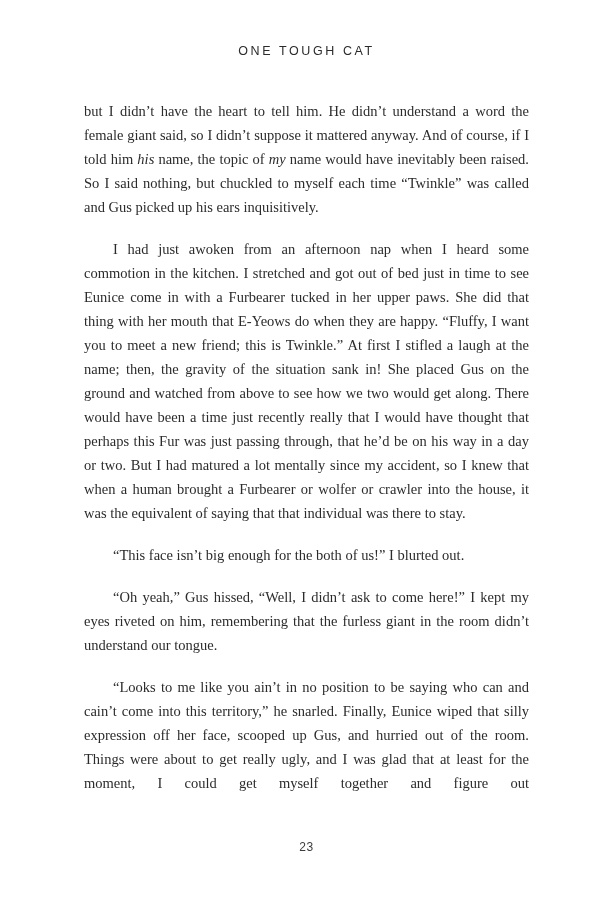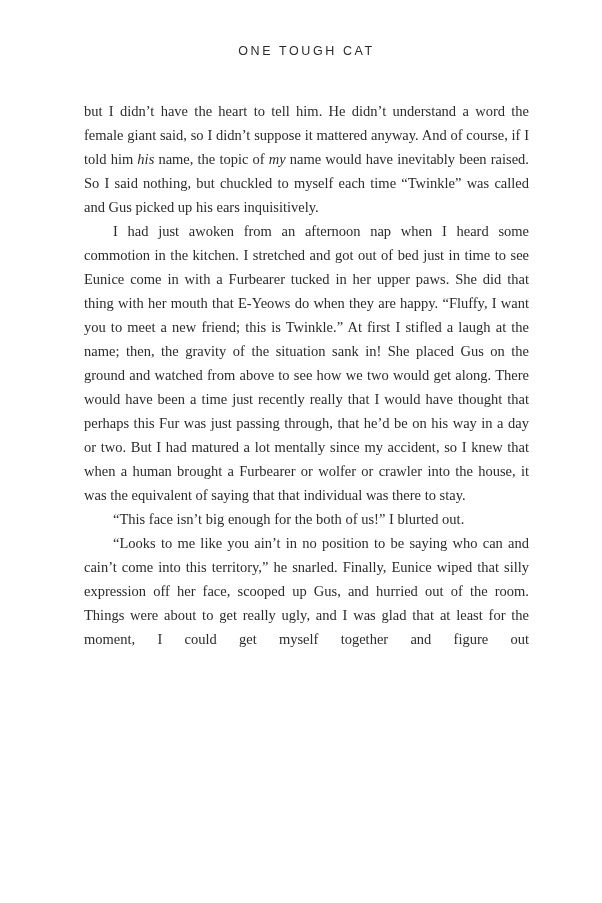--- a/index.html
+++ b/index.html
@@ -33,21 +33,21 @@
   .body-text {
     position: absolute;
     top: 99px; left: 84px; width: 445px;
   }
   .body-text p {
     font-size: 14.5px;
     line-height: 24px;
     text-align: justify;
     color: var(--ink);
   }
-  .body-text p.indent { text-indent: 29px; }
+  .body-text p.indent { text-indent: 29px; margin-top: 18px; }
   .body-text p.continues { text-align-last: justify; }
   .ital { font-style: italic; }
   .folio {
     position: absolute;
     top: 840px; left: 84px; width: 445px;
     text-align: center;
     font-family: "Liberation Sans", sans-serif;
     font-size: 12px;
     letter-spacing: 0.5px;
     color: var(--folio-ink);
@@ -56,16 +56,18 @@
 </head>
 <body>
 
 <div class="page">
   <div class="running-header">ONE TOUGH CAT</div>
 
   <div class="body-text" id="body-text">
       <p><span>but I didn’t have the heart to tell him. He didn’t understand a word the female giant said, so I didn’t suppose it mattered anyway. And of course, if I told him </span><span class="ital">his</span><span> name, the topic of </span><span class="ital">my</span><span> name would have inevitably been raised. So I said nothing, but chuckled to myself each time “Twinkle” was called and Gus picked up his ears inquisitively.</span></p>
       <p class="indent"><span>I had just awoken from an afternoon nap when I heard some commotion in the kitchen. I stretched and got out of bed just in time to see Eunice come in with a Furbearer tucked in her upper paws. She did that thing with her mouth that E-Yeows do when they are happy. “Fluffy, I want you to meet a new friend; this is Twinkle.” At first I stifled a laugh at the name; then, the gravity of the situation sank in! She placed Gus on the ground and watched from above to see how we two would get along. There would have been a time just recently really that I would have thought that perhaps this Fur was just passing through, that he’d be on his way in a day or two. But I had matured a lot mentally since my accident, so I knew that when a human brought a Furbearer or wolfer or crawler into the house, it was the equivalent of saying that that individual was there to stay.</span></p>
       <p class="indent"><span>“This face isn’t big enough for the both of us!” I blurted out.</span></p>
+      <p class="indent"><span>“Oh yeah,” Gus hissed, “Well, I didn’t ask to come here!” I kept my eyes riveted on him, remembering that the furless giant in the room didn’t understand our tongue.</span></p>
       <p class="indent continues"><span>“Looks to me like you ain’t in no position to be saying who can and cain’t come into this territory,” he snarled. Finally, Eunice wiped that silly expression off her face, scooped up Gus, and hurried out of the room. Things were about to get really ugly, and I was glad that at least for the moment, I could get myself together and figure out</span></p>
     </div>
 
+  <div class="folio">23</div>
 </div>
 
 </body></html>

